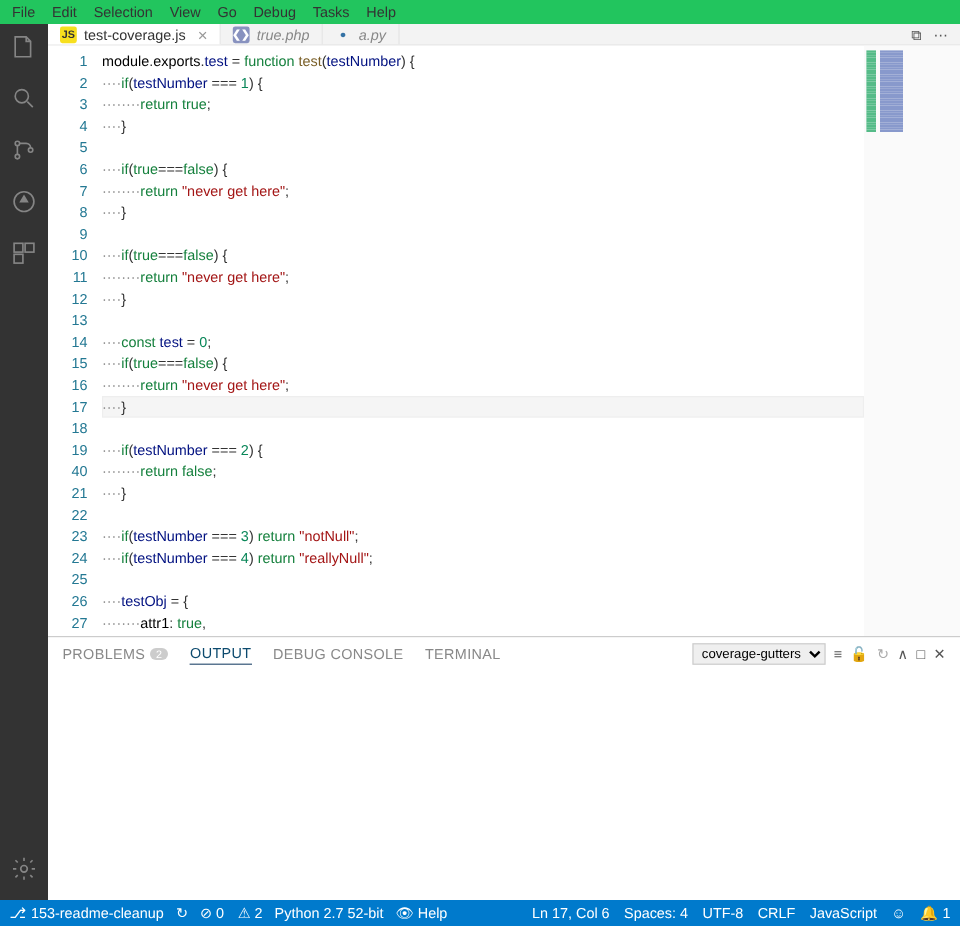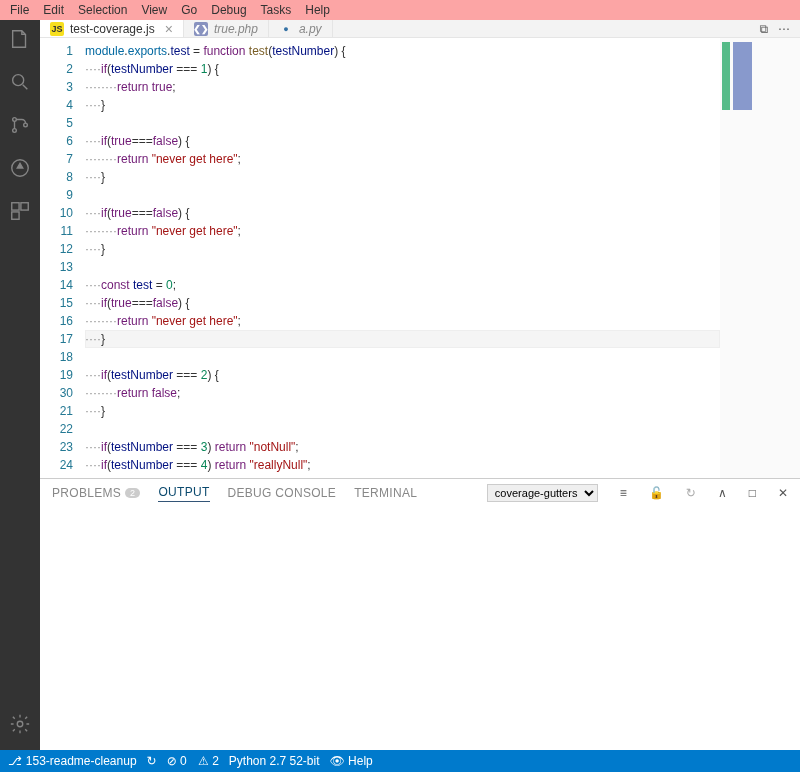--- a/index.html
+++ b/index.html
@@ -1,49 +1,49 @@
 <!DOCTYPE html>
 <html><head>
 <meta charset="utf-8">
 <style>
 *{margin:0;padding:0;box-sizing:border-box;font-family:-apple-system,BlinkMacSystemFont,"Segoe UI",sans-serif;font-size:12px}
 body{width:800px;height:772px;background:#fff;overflow:hidden;display:flex;flex-direction:column}
-.menubar{height:20px;background:#fca5a5;display:flex;align-items:center;padding:0 4px;gap:2px;font-size:11px;color:#333}
+.menubar{height:20px;background:#22c55e;display:flex;align-items:center;padding:0 4px;gap:2px;font-size:11px;color:#333}
 .menubar span{padding:2px 6px;cursor:pointer}
 .main{flex:1;display:flex;min-height:0}
 .activitybar{width:40px;background:#333;display:flex;flex-direction:column;align-items:center;padding-top:8px;gap:18px}
 .activitybar svg{width:22px;height:22px;stroke:#858585;fill:none;stroke-width:1.5}
 .activitybar .act-bottom{margin-top:auto;margin-bottom:12px}
 .editor-area{flex:1;display:flex;flex-direction:column;min-width:0}
 .tabs{height:18px;background:#f3f3f3;display:flex;align-items:stretch;border-bottom:1px solid #e5e5e5}
 .tab{display:flex;align-items:center;padding:0 10px;gap:6px;font-size:12px;color:#888;border-right:1px solid #e5e5e5;cursor:pointer;font-style:italic}
 .tab.active{background:#fff;color:#333;font-style:normal}
 .tab .ficon{width:14px;height:14px;display:flex;align-items:center;justify-content:center;font-size:9px;font-weight:bold;border-radius:2px;font-style:normal}
 .tab .close{color:#999;font-size:14px;margin-left:4px}
 .tabs-right{margin-left:auto;display:flex;align-items:center;gap:10px;padding-right:10px;color:#555}
 .editor{flex:1;display:flex;position:relative;overflow:hidden;background:#fff}
 .gutter{width:45px;text-align:right;padding:4px 12px 4px 0;color:#237893;font-family:Consolas,monospace;font-size:12px;line-height:18px;user-select:none}
 .code{flex:1;padding:4px 0;font-family:Consolas,monospace;font-size:12px;line-height:18px;white-space:pre;color:#333;position:relative}
 .code .line{height:18px}
 .code .line.current{background:#f5f5f5;box-shadow:inset 0 0 0 1px #eee}
 .minimap{width:80px;background:#fafafa;padding:4px 2px;font-size:1.5px;line-height:2px;color:#999;overflow:hidden}
 .minimap div{height:2px;background:linear-gradient(90deg,#5b8 0 10%,transparent 10% 15%,#89c 15% 40%,transparent 40%)}
-.k-blue{color:#701a75}
-.k-teal{color:#0369a1}
+.k-blue{color:#15803d}
+.k-teal{color:#000000}
 .k-navy{color:#001080}
 .k-brown{color:#795e26}
 .k-str{color:#a31515}
 .k-num{color:#098658}
 .k-grey{color:#888}
-.panel{height:272px;border-top:1px solid #ccc;display:flex;flex-direction:column}
+.panel{height:220px;border-top:1px solid #ccc;display:flex;flex-direction:column}
 .panel-tabs{height:28px;display:flex;align-items:center;padding:0 12px;gap:18px;color:#888;font-size:10px}
 .panel-tabs .ptab{letter-spacing:.3px;cursor:pointer;display:flex;align-items:center;gap:4px}
 .panel-tabs .ptab.active{color:#0c4a6e;border-bottom:1px solid #357;padding-bottom:2px}
 .panel-tabs .badge{background:#ccc;color:#fff;border-radius:8px;padding:0 5px;font-size:9px}
-.panel-right{margin-left:auto;display:flex;align-items:center;gap:22px;color:#555}
+.panel-right{margin-left:auto;display:flex;align-items:center;gap:7px;color:#555}
 .panel-right select{font-size:11px;border:1px solid #ccc;padding:1px 3px}
 .panel-body{flex:1;background:#fff}
 .statusbar{height:22px;background:#007acc;color:#fff;display:flex;align-items:center;font-size:11px;padding:0 8px;gap:10px}
 .statusbar .sitem{display:flex;align-items:center;gap:4px;cursor:pointer}
 .statusbar .right{margin-left:auto;display:flex;gap:12px;align-items:center}
 </style>
 </head>
 <body>
 
 <div class="menubar" id="menubar">
@@ -122,21 +122,21 @@
           <div>10</div>
           <div>11</div>
           <div>12</div>
           <div>13</div>
           <div>14</div>
           <div>15</div>
           <div>16</div>
           <div>17</div>
           <div>18</div>
           <div>19</div>
-          <div>30</div>
+          <div>40</div>
           <div>21</div>
           <div>22</div>
           <div>23</div>
           <div>24</div>
           <div>25</div>
           <div>26</div>
           <div>27</div>
         </div>
       <div class="code" id="code"><div class="line"><span class="k-teal">module</span>.<span class="k-teal">exports</span>.<span class="k-navy">test</span> = <span class="k-blue">function</span> <span class="k-brown">test</span>(<span class="k-navy">testNumber</span>) {</div><div class="line"><span class="k-grey">····</span><span class="k-blue">if</span>(<span class="k-navy">testNumber</span> === <span class="k-num">1</span>) {</div><div class="line"><span class="k-grey">····</span><span class="k-grey">····</span><span class="k-blue">return</span> <span class="k-blue">true</span>;</div><div class="line"><span class="k-grey">····</span>}</div><div class="line"></div><div class="line"><span class="k-grey">····</span><span class="k-blue">if</span>(<span class="k-blue">true</span>===<span class="k-blue">false</span>) {</div><div class="line"><span class="k-grey">····</span><span class="k-grey">····</span><span class="k-blue">return</span> <span class="k-str">"never get here"</span>;</div><div class="line"><span class="k-grey">····</span>}</div><div class="line"></div><div class="line"><span class="k-grey">····</span><span class="k-blue">if</span>(<span class="k-blue">true</span>===<span class="k-blue">false</span>) {</div><div class="line"><span class="k-grey">····</span><span class="k-grey">····</span><span class="k-blue">return</span> <span class="k-str">"never get here"</span>;</div><div class="line"><span class="k-grey">····</span>}</div><div class="line"></div><div class="line"><span class="k-grey">····</span><span class="k-blue">const</span> <span class="k-navy">test</span> = <span class="k-num">0</span>;</div><div class="line"><span class="k-grey">····</span><span class="k-blue">if</span>(<span class="k-blue">true</span>===<span class="k-blue">false</span>) {</div><div class="line"><span class="k-grey">····</span><span class="k-grey">····</span><span class="k-blue">return</span> <span class="k-str">"never get here"</span>;</div><div class="line current"><span class="k-grey">····</span>}</div><div class="line"></div><div class="line"><span class="k-grey">····</span><span class="k-blue">if</span>(<span class="k-navy">testNumber</span> === <span class="k-num">2</span>) {</div><div class="line"><span class="k-grey">····</span><span class="k-grey">····</span><span class="k-blue">return</span> <span class="k-blue">false</span>;</div><div class="line"><span class="k-grey">····</span>}</div><div class="line"></div><div class="line"><span class="k-grey">····</span><span class="k-blue">if</span>(<span class="k-navy">testNumber</span> === <span class="k-num">3</span>) <span class="k-blue">return</span> <span class="k-str">"notNull"</span>;</div><div class="line"><span class="k-grey">····</span><span class="k-blue">if</span>(<span class="k-navy">testNumber</span> === <span class="k-num">4</span>) <span class="k-blue">return</span> <span class="k-str">"reallyNull"</span>;</div><div class="line"></div><div class="line"><span class="k-grey">····</span><span class="k-navy">testObj</span> = {</div><div class="line"><span class="k-grey">····</span><span class="k-grey">····</span><span class="k-teal">attr1</span>: <span class="k-blue">true</span>,</div></div>
       <div class="minimap" id="minimap">
@@ -200,13 +200,22 @@
 
 <div class="statusbar">
   <span class="sitem">
       <span>⎇</span>
       <span>153-readme-cleanup</span>
     </span>
   <span class="sitem">↻</span>
   <span class="sitem"><span>⊘ 0</span>&nbsp;<span>⚠ 2</span></span>
   <span class="sitem">Python 2.7 52-bit</span>
   <span class="sitem">👁 Help</span>
+  <span class="right">
+    <span class="sitem">Ln 17, Col 6</span>
+    <span class="sitem">Spaces: 4</span>
+    <span class="sitem">UTF-8</span>
+    <span class="sitem">CRLF</span>
+    <span class="sitem">JavaScript</span>
+    <span class="sitem">☺</span>
+    <span class="sitem">🔔 1</span>
+  </span>
 </div>
 
 </body></html>

